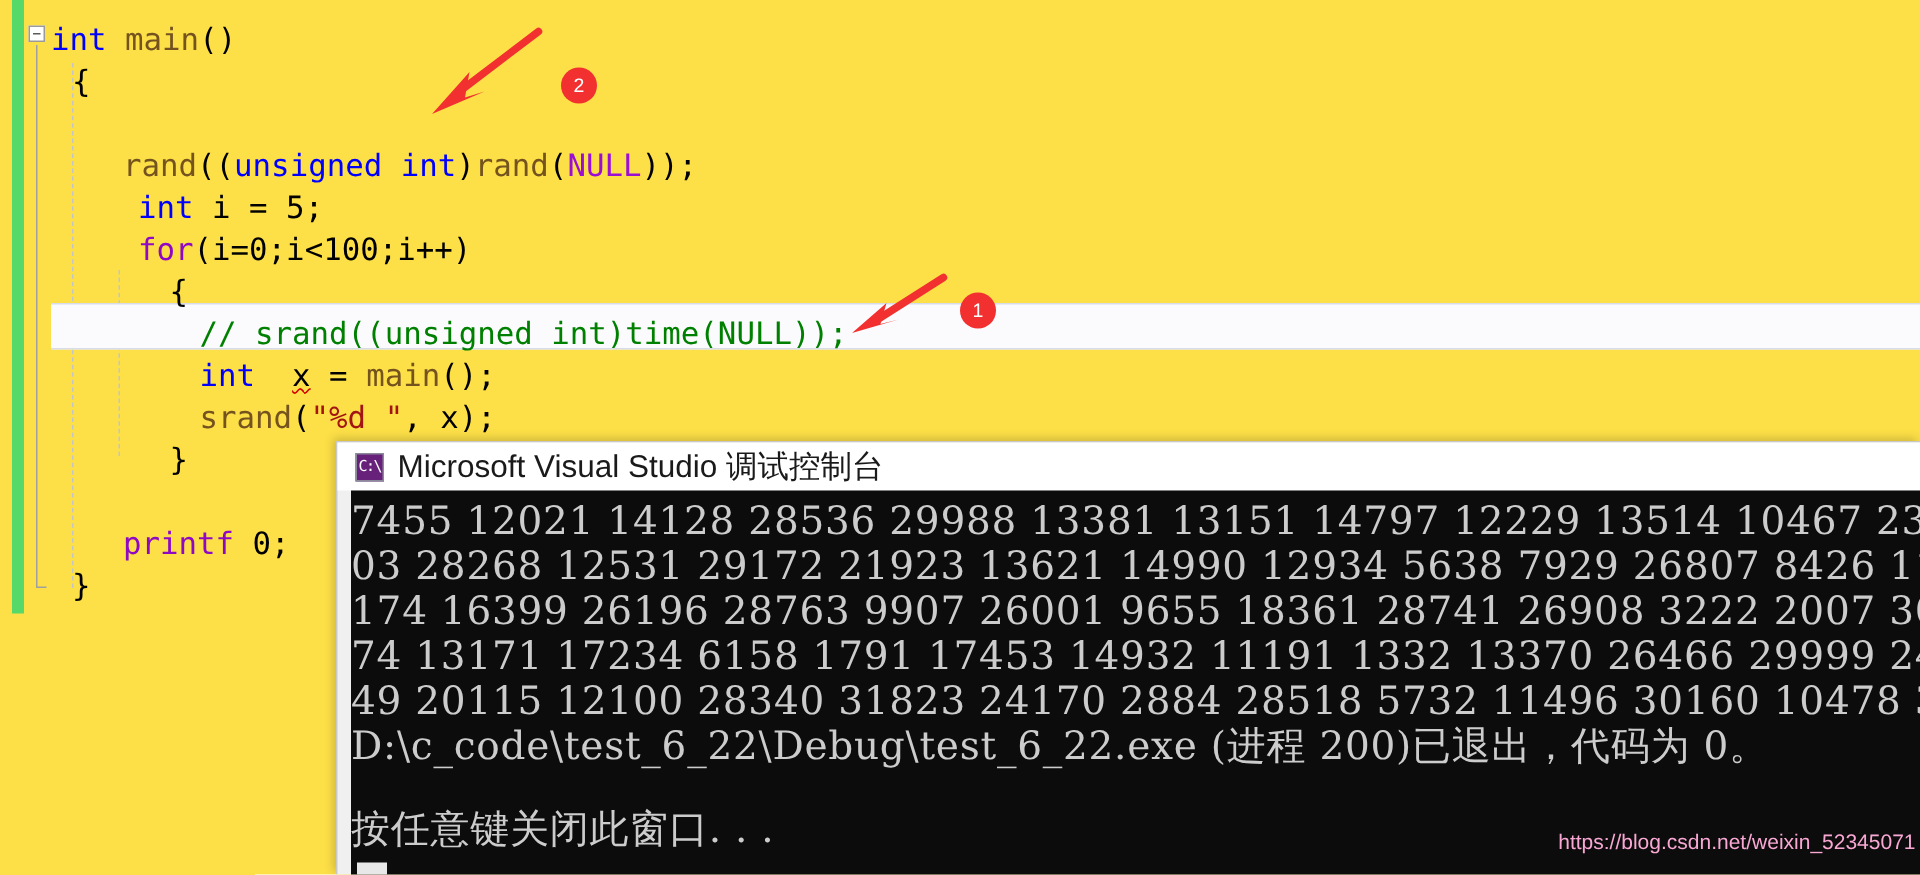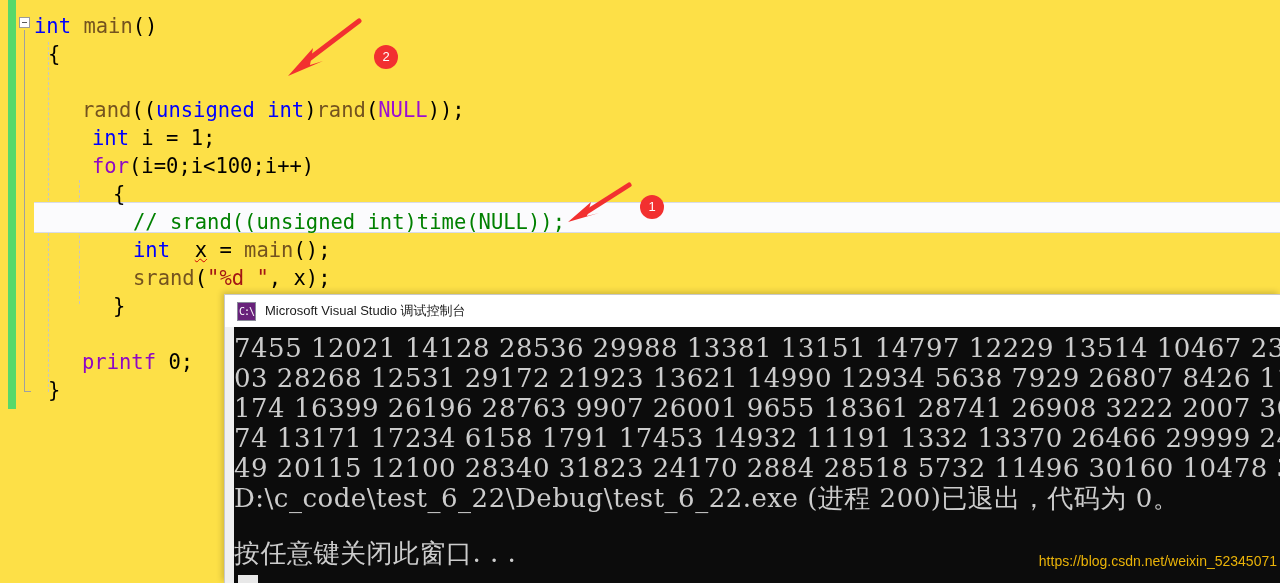--- a/index.html
+++ b/index.html
@@ -167,21 +167,21 @@
     width: 100%; height: 100%;
     color: #ffffff;
     font-family: "DejaVu Sans Mono", monospace;
     font-size: 10px;
     line-height: 17px;
     text-align: center;
     letter-spacing: -1px;
   }
   #console-title {
     font-family: "Liberation Sans", sans-serif;
-    font-size: 13px;
+    font-size: 21px;
     color: #1a1a1a;
     white-space: nowrap;
   }
   #console-body {
     position: absolute;
     left: 9px; top: 32px;
     width: 1047px; height: 257px;
     background: #0c0c0c;
     overflow: hidden;
   }
@@ -199,21 +199,21 @@
     position: absolute;
     left: 4px; top: 248px;
     width: 20px; height: 13px;
     background: #e8e8e8;
   }
   #watermark {
     position: absolute;
     right: 4px; top: 226px;
     font-family: "Liberation Sans", sans-serif;
     font-size: 14px;
-    color: #eab308;
+    color: #f9a8d4;
     white-space: nowrap;
   }
 </style>
 </head>
 <body>
 
 <div id="editor">
 
   <div id="change-bar"></div>
   <div id="outline-col"></div>
@@ -222,21 +222,21 @@
   <div id="outline-foot"></div>
   <div id="guide-1"></div>
   <div id="guide-2"></div>
 
   <div id="current-line"></div>
 
   <div id="code-lines">
       <div class="code-line" style="top: 12px; left: 34px;"><span class="kw">int</span><span class="punc"> </span><span class="fn">main</span><span class="punc">()</span></div>
       <div class="code-line" style="top: 40px; left: 48px;"><span class="punc">{</span></div>
       <div class="code-line" style="top: 96px; left: 82px;"><span class="fn">rand</span><span class="punc">((</span><span class="kw">unsigned</span><span class="punc"> </span><span class="kw">int</span><span class="punc">)</span><span class="fn">rand</span><span class="punc">(</span><span class="macro">NULL</span><span class="punc">));</span></div>
-      <div class="code-line" style="top: 124px; left: 92px;"><span class="kw">int</span><span class="punc"> i = 1;</span></div>
+      <div class="code-line" style="top: 124px; left: 92px;"><span class="kw">int</span><span class="punc"> i = 5;</span></div>
       <div class="code-line" style="top: 152px; left: 92px;"><span class="kw2">for</span><span class="punc">(i=0;i&lt;100;i++)</span></div>
       <div class="code-line" style="top: 180px; left: 113px;"><span class="punc">{</span></div>
       <div class="code-line" style="top: 208px; left: 133px;"><span class="cmt">// srand((unsigned int)time(NULL));</span></div>
       <div class="code-line" style="top: 236px; left: 133px;"><span class="kw">int</span><span class="punc">  </span><span class="punc squiggle">x</span><span class="punc"> = </span><span class="fn">main</span><span class="punc">();</span></div>
       <div class="code-line" style="top: 264px; left: 133px;"><span class="fn">srand</span><span class="punc">(</span><span class="str">"%d "</span><span class="punc">, x);</span></div>
       <div class="code-line" style="top: 292px; left: 113px;"><span class="punc">}</span></div>
       <div class="code-line" style="top: 348px; left: 82px;"><span class="kw2">printf</span><span class="punc"> 0;</span></div>
       <div class="code-line" style="top: 376px; left: 48px;"><span class="punc">}</span></div>
     </div>
 

